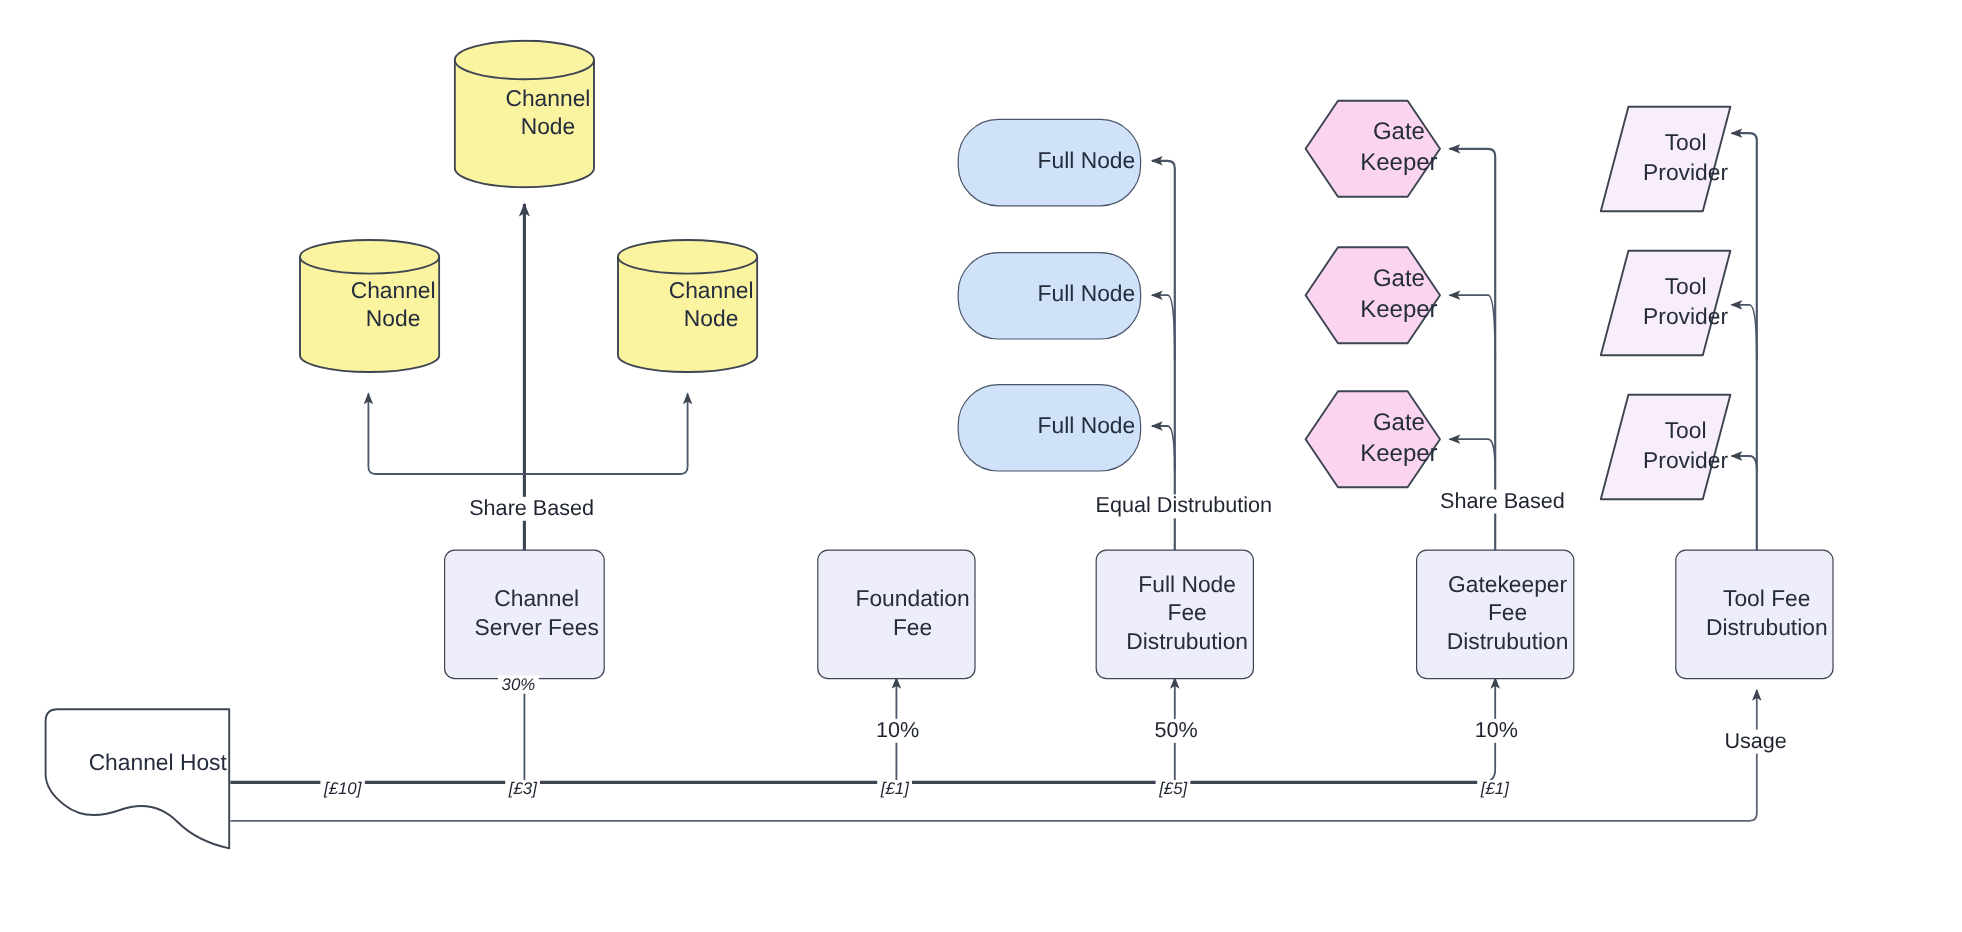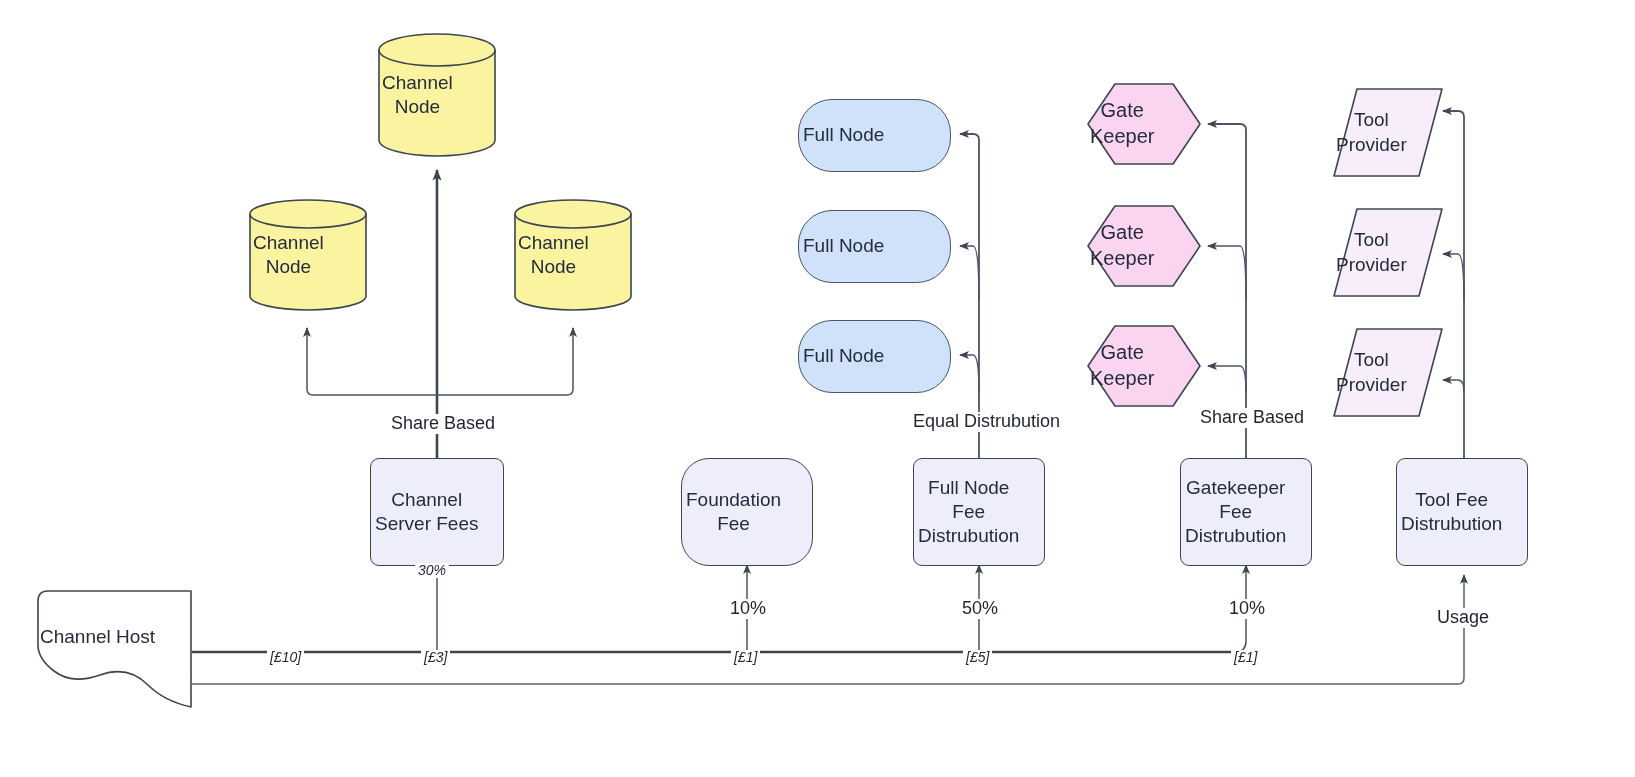--- a/index.html
+++ b/index.html
@@ -24,21 +24,21 @@
     left: 0; top: 0;
     width: 1635px;
     height: 777px;
     pointer-events: none;
   }
   .node {
     position: absolute;
     box-sizing: border-box;
     display: flex;
     align-items: center;
-    justify-content: flex-start;
+    justify-content: flex-end;
     text-align: center;
     line-height: 1.28;
     color: #252d3d;
     z-index: 3;
   }
   .node .label {
     display: block;
     white-space: pre-line;
     padding: 0 4px;
   }
@@ -236,21 +236,21 @@
   </div>
 
   <div class="edgelabel" style="left:388px; top:414px;">Share Based</div>
   <div class="edgelabel" style="left:910px; top:412px;">Equal Distrubution</div>
   <div class="edgelabel" style="left:1197px; top:408px;">Share Based</div>
 
   <div class="node procbox" style="left:370px; top:458px; width:134px; height:108px;">
     <span class="label">Channel
 Server Fees</span>
   </div>
-  <div class="node procbox" style="left:681px; top:458px; width:132px; height:108px;border-radius:28px;">
+  <div class="node procbox" style="left:681px; top:458px; width:132px; height:108px;">
     <span class="label">Foundation
 Fee</span>
   </div>
   <div class="node procbox" style="left:913px; top:458px; width:132px; height:108px;">
     <span class="label">Full Node
 Fee
 Distrubution</span>
   </div>
   <div class="node procbox" style="left:1180px; top:458px; width:132px; height:108px;">
     <span class="label">Gatekeeper

